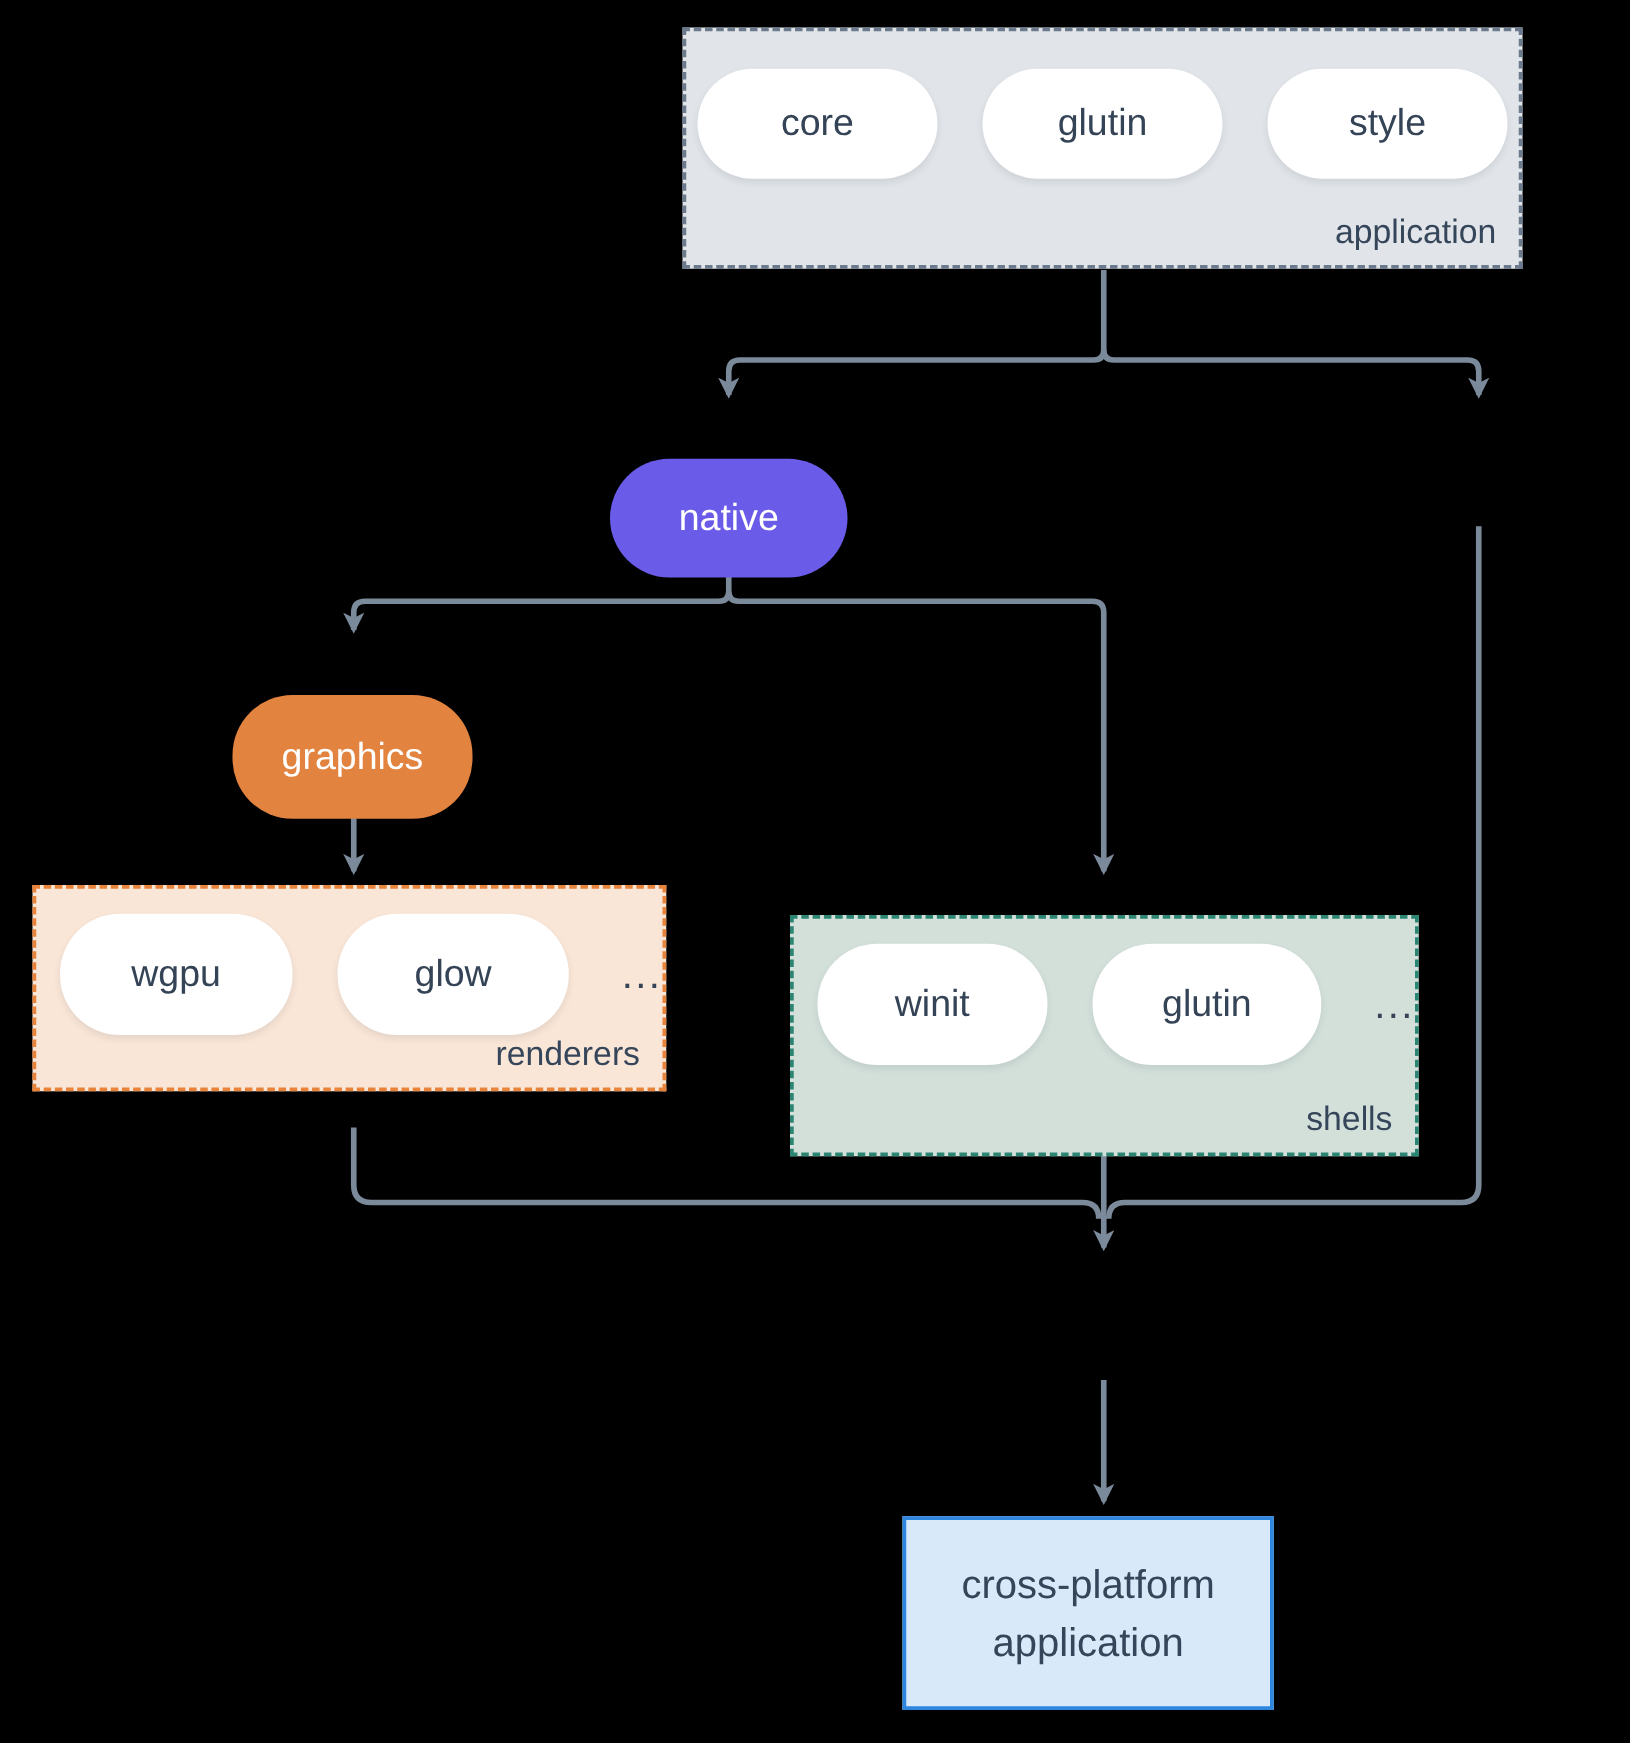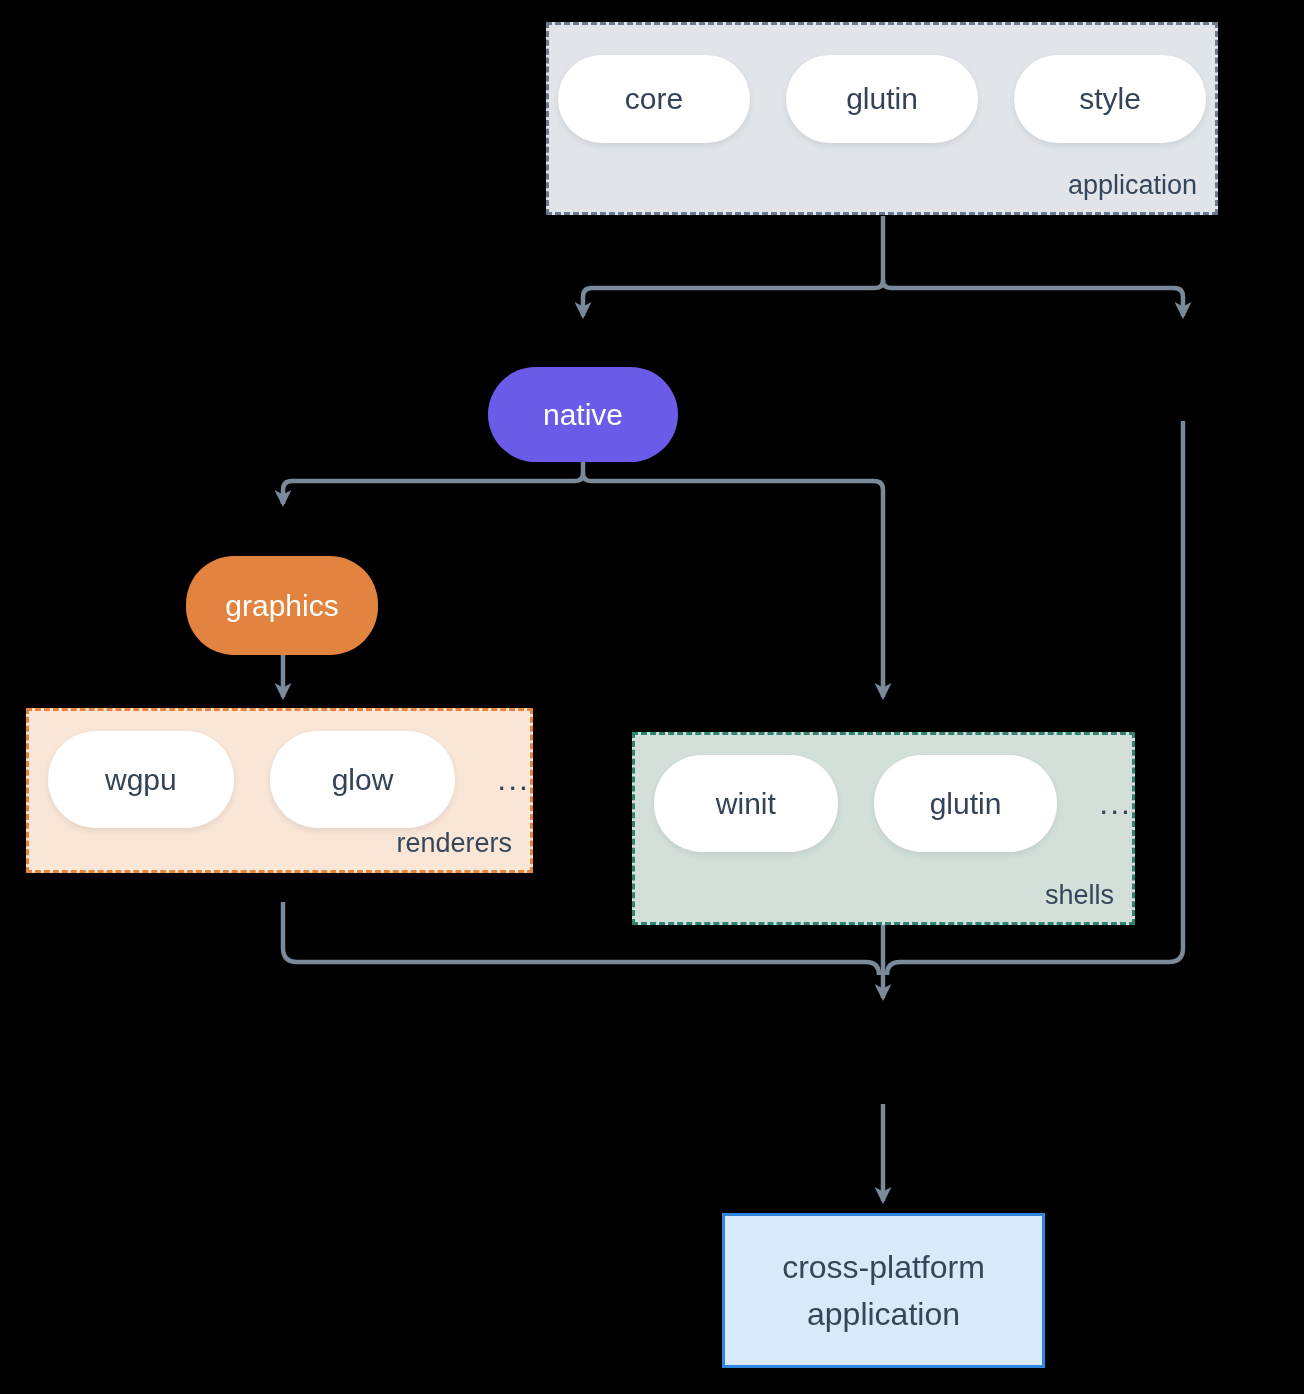--- a/index.html
+++ b/index.html
@@ -98,21 +98,21 @@
     border-radius: 48px;
     margin-top: 42px;
   }
   .node-native { left: 488px; top: 325px; width: 190px; height: 95px; background: #6a5ce8; }
   .node-web    { left: 1088px; top: 325px; width: 190px; height: 95px; background: #6a5ce8; }
   .node-graphics { left: 186px; top: 514px; width: 192px; height: 99px; background: #e2833f; }
   .node-iced   { left: 787px; top: 1010px; width: 191px; height: 93px; background: #2d87d8; }
 
   .app-box {
     position: absolute;
-    left: 722px; top: 1213px; width: 323px; height: 155px;
+    left: 722px; top: 1213px; width: 297px; height: 155px;
     box-sizing: border-box;
     background: #d8e9f9;
     border: 3px solid #2e86de;
     display: flex;
     align-items: center;
     justify-content: center;
     text-align: center;
     color: #36465a;
     font-size: 32px;
     line-height: 1.45;

